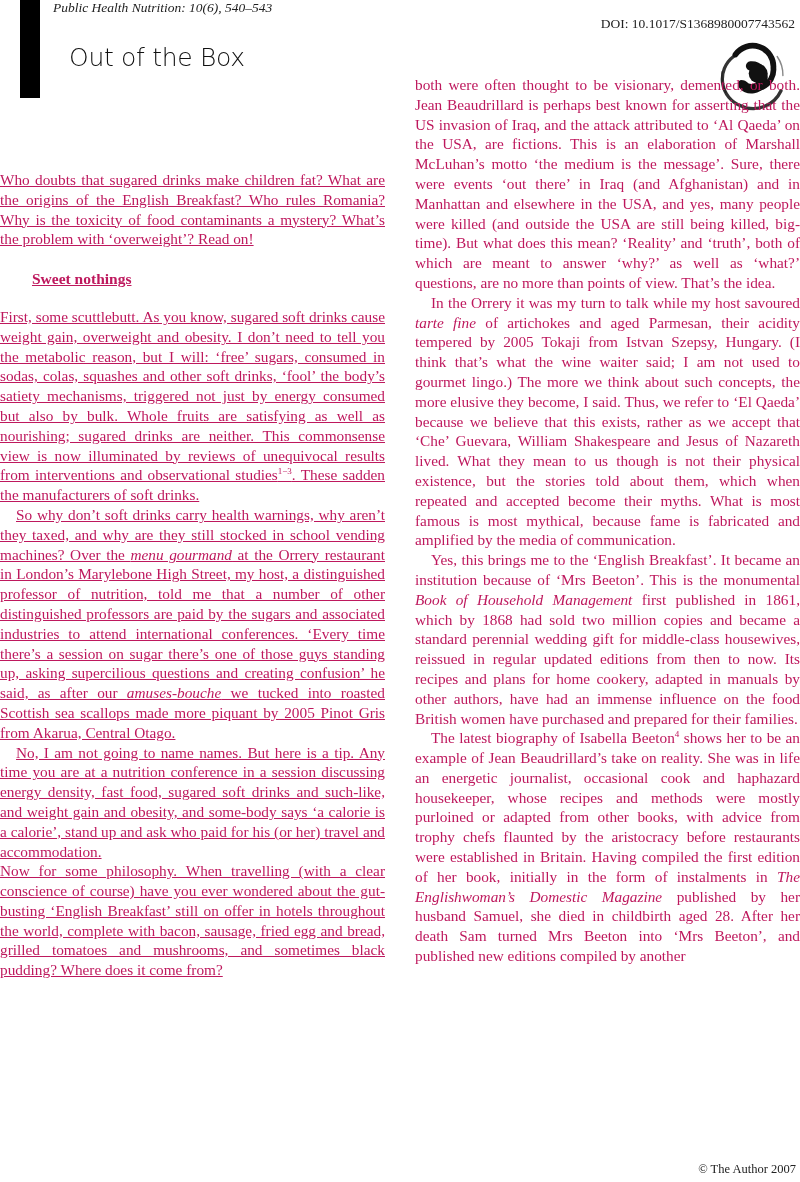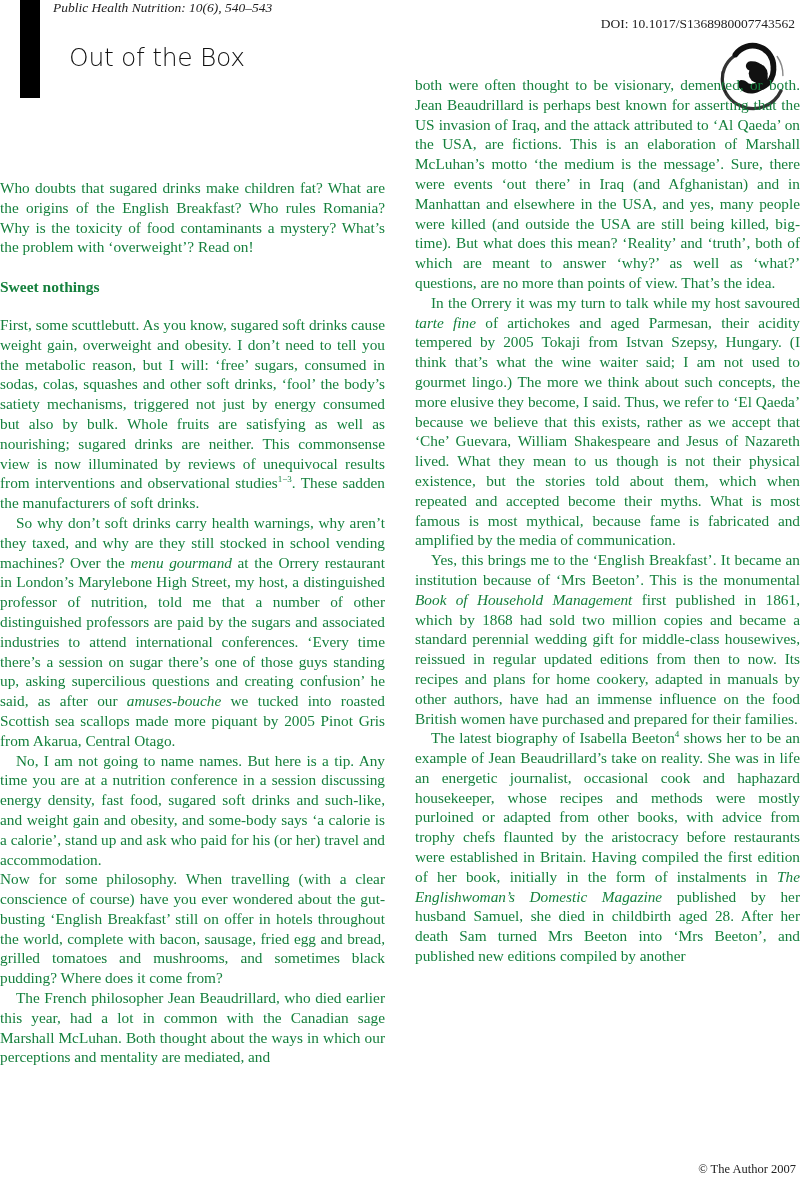--- a/index.html
+++ b/index.html
@@ -2,27 +2,27 @@
 <html><head>
 <meta charset="utf-8">
 <style>
   html, body { margin: 0; padding: 0; background: #ffffff; }
   body { width: 800px; height: 1182px; position: relative; overflow: hidden; color: #1a1a1a; font-family: "DejaVu Serif", serif; }
   .black-bar { position: absolute; left: 20px; top: 0; width: 20px; height: 98px; background: #000; }
   .journal-ref { position: absolute; left: 53px; top: 0px; font-family: "Liberation Serif", serif; font-style: italic; font-size: 13.5px; color: #222; }
   .doi { position: absolute; right: 5px; top: 16px; font-family: "Liberation Serif", serif; font-size: 13.5px; color: #222; }
   .section-title { position: absolute; left: 69px; top: 43px; font-family: "DejaVu Sans", sans-serif; font-weight: 300; font-size: 25px; letter-spacing: -0.3px; color: #111; text-align: center; }
   .logo { position: absolute; left: 705px; top: 28px; width: 95px; height: 95px; }
-  .col { position: absolute; top: 178px; width: 385px; font-family: "Liberation Serif", serif; font-size: 15.3px; line-height: 19.8px; text-align: justify; color: #15803d; }
-  .col-left { left: 0px; top: 178px; }
+  .col { position: absolute; top: 178px; width: 385px; font-family: "Liberation Serif", serif; font-size: 15.3px; line-height: 19.8px; text-align: justify; color: #be185d; }
+  .col-left { left: 0px; top: 170px; text-decoration: underline; }
   .col-right { left: 415px; top: 75px; }
   .col p { margin: 0; }
   .col p.indent { text-indent: 16px; }
   .col p.first { text-indent: 0; }
-  .col h2 { font-family: "Liberation Serif", serif; font-weight: bold; font-size: 15.5px; margin: 20px 0 18px 0; }
+  .col h2 { font-family: "Liberation Serif", serif; font-weight: bold; font-size: 15.5px; margin: 20px 0 18px 0; padding-left: 32px; }
   .col sup { font-size: 9px; line-height: 0; }
   .lead { margin-bottom: 0; }
   .copyright { position: absolute; right: 4px; top: 1162px; font-family: "Liberation Serif", serif; font-size: 12.5px; color: #222; }
 </style>
 </head>
 <body>
 
 <div class="black-bar"></div>
 <div class="journal-ref">Public Health Nutrition: 10(6), 540–543</div>
 <div class="doi">DOI: 10.1017/S1368980007743562</div>
@@ -46,21 +46,20 @@
 
   <p class="first"><span>First, some scuttlebutt. As you know, sugared soft drinks cause weight gain, overweight and obesity. I don’t need to tell you the metabolic reason, but I will: ‘free’ sugars, consumed in sodas, colas, squashes and other soft drinks, ‘fool’ the body’s satiety mechanisms, triggered not just by energy consumed but also by bulk. Whole fruits are satisfying as well as nourishing; sugared drinks are neither. This commonsense view is now illuminated by reviews of unequivocal results from interventions and observational studies</span><sup>1−3</sup><span>. These sadden the manufacturers of soft drinks.</span></p>
 
   <p class="indent"><span>So why don’t soft drinks carry health warnings, why aren’t they taxed, and why are they still stocked in school vending machines? Over the </span><em>menu gourmand</em><span> at the Orrery restaurant in London’s Marylebone High Street, my host, a distinguished professor of nutrition, told me that a number of other distinguished professors are paid by the sugars and associated industries to attend international conferences. ‘Every time there’s a session on sugar there’s one of those guys standing up, asking supercilious questions and creating confusion’ he said, as after our </span><em>amuses-bouche</em><span> we tucked into roasted Scottish sea scallops made more piquant by 2005 Pinot Gris from Akarua, Central Otago.</span></p>
 
   <p class="indent">No, I am not going to name names. But here is a tip. Any time you are at a nutrition conference in a session discussing energy density, fast food, sugared soft drinks and such-like, and weight gain and obesity, and some-body says ‘a calorie is a calorie’, stand up and ask who paid for his (or her) travel and accommodation.</p>
 
 
   <p class="first">Now for some philosophy. When travelling (with a clear conscience of course) have you ever wondered about the gut-busting ‘English Breakfast’ still on offer in hotels throughout the world, complete with bacon, sausage, fried egg and bread, grilled tomatoes and mushrooms, and sometimes black pudding? Where does it come from?</p>
 
-  <p class="indent">The French philosopher Jean Beaudrillard, who died earlier this year, had a lot in common with the Canadian sage Marshall McLuhan. Both thought about the ways in which our perceptions and mentality are mediated, and</p>
 </div>
 
 <div class="col col-right">
   <p class="first">both were often thought to be visionary, demented, or both. Jean Beaudrillard is perhaps best known for asserting that the US invasion of Iraq, and the attack attributed to ‘Al Qaeda’ on the USA, are fictions. This is an elaboration of Marshall McLuhan’s motto ‘the medium is the message’. Sure, there were events ‘out there’ in Iraq (and Afghanistan) and in Manhattan and elsewhere in the USA, and yes, many people were killed (and outside the USA are still being killed, big-time). But what does this mean? ‘Reality’ and ‘truth’, both of which are meant to answer ‘why?’ as well as ‘what?’ questions, are no more than points of view. That’s the idea.</p>
 
   <p class="indent"><span>In the Orrery it was my turn to talk while my host savoured </span><em>tarte fine</em><span> of artichokes and aged Parmesan, their acidity tempered by 2005 Tokaji from Istvan Szepsy, Hungary. (I think that’s what the wine waiter said; I am not used to gourmet lingo.) The more we think about such concepts, the more elusive they become, I said. Thus, we refer to ‘El Qaeda’ because we believe that this exists, rather as we accept that ‘Che’ Guevara, William Shakespeare and Jesus of Nazareth lived. What they mean to us though is not their physical existence, but the stories told about them, which when repeated and accepted become their myths. What is most famous is most mythical, because fame is fabricated and amplified by the media of communication.</span></p>
 
   <p class="indent"><span>Yes, this brings me to the ‘English Breakfast’. It became an institution because of ‘Mrs Beeton’. This is the monumental </span><em>Book of Household Management</em><span> first published in 1861, which by 1868 had sold two million copies and became a standard perennial wedding gift for middle-class housewives, reissued in regular updated editions from then to now. Its recipes and plans for home cookery, adapted in manuals by other authors, have had an immense influence on the food British women have purchased and prepared for their families.</span></p>
 
   <p class="indent"><span>The latest biography of Isabella Beeton</span><sup>4</sup><span> shows her to be an example of Jean Beaudrillard’s take on reality. She was in life an energetic journalist, occasional cook and haphazard housekeeper, whose recipes and methods were mostly purloined or adapted from other books, with advice from trophy chefs flaunted by the aristocracy before restaurants were established in Britain. Having compiled the first edition of her book, initially in the form of instalments in </span><em>The Englishwoman’s Domestic Magazine</em><span> published by her husband Samuel, she died in childbirth aged 28. After her death Sam turned Mrs Beeton into ‘Mrs Beeton’, and published new editions compiled by another</span></p>

